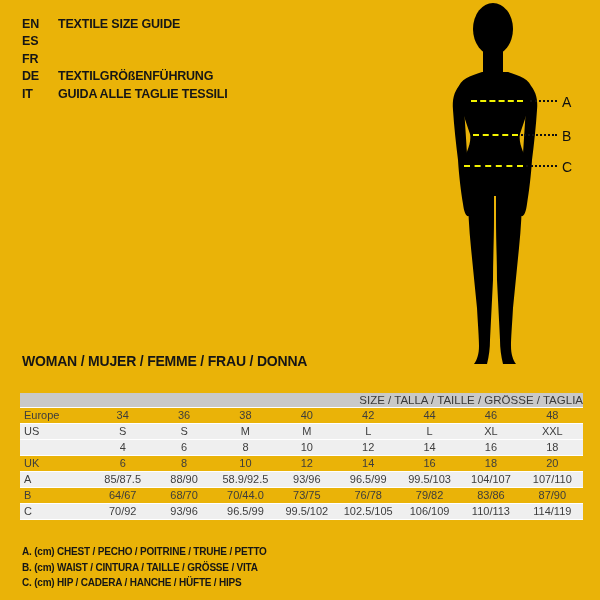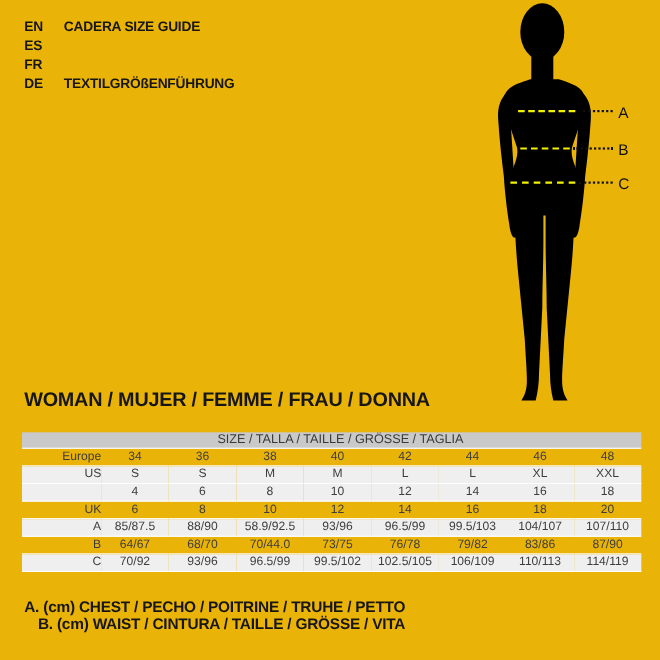--- a/index.html
+++ b/index.html
@@ -28,57 +28,61 @@
   .mA-y{left:471px;top:100px;width:52px;}
   .mA-d{left:530px;top:100px;width:27px;}
   .mA-l{left:562px;top:95px;}
   .mB-y{left:473px;top:134px;width:45px;}
   .mB-d{left:521px;top:134px;width:36px;}
   .mB-l{left:562px;top:129px;}
   .mC-y{left:464px;top:165px;width:59px;}
   .mC-d{left:526px;top:165px;width:31px;}
   .mC-l{left:562px;top:160px;}
   
-  .woman-title{position:absolute;left:22px;top:353px;font-size:18px;font-weight:bold;letter-spacing:-0.2px;}
+  .woman-title{position:absolute;left:22px;top:353px;font-size:14px;font-weight:bold;letter-spacing:-0.2px;}
   
   table.size-table{
     position:absolute;left:20px;top:393px;width:563px;
     border-collapse:separate;border-spacing:0;table-layout:fixed;
     font-size:11px;color:var(--table_ink);
   }
   .size-table td{height:15px;line-height:15px;padding:0;text-align:center;border-bottom:1px solid #fff;}
   .size-table td.thead{
-    background:var(--table_header_bg);text-align:center;padding-left:16px;
+    background:var(--table_header_bg);text-align:right;padding-left:16px;
     font-size:11.5px;height:14px;line-height:14px;color:#3a3a3a;margin-top:36px;
   }
-  .size-table td.row-label{text-align:right;padding-left:4px;}
+  .size-table td.row-label{text-align:left;padding-left:4px;}
   .size-table tr.shaded td{background:var(--row_shade_bg);}
   
   .legend{position:absolute;left:22px;top:544px;}
-  .legend-line{font-size:14px;font-weight:bold;line-height:15.5px;letter-spacing:-0.2px;text-align:right;}
+  .legend-line{font-size:10px;font-weight:bold;line-height:15.5px;letter-spacing:-0.2px;}
 </style>
 </head>
 <body>
 
 <div class="canvas">
 
   <div class="lang-block">
       <div class="lang-row">
         <span class="lang-code">EN</span>
-        <span class="lang-label">CADERA SIZE GUIDE</span>
+        <span class="lang-label">TEXTILE SIZE GUIDE</span>
       </div>
       <div class="lang-row">
         <span class="lang-code">ES</span>
       </div>
       <div class="lang-row">
         <span class="lang-code">FR</span>
       </div>
       <div class="lang-row">
         <span class="lang-code">DE</span>
         <span class="lang-label">TEXTILGRÖßENFÜHRUNG</span>
+      </div>
+      <div class="lang-row">
+        <span class="lang-code">IT</span>
+        <span class="lang-label">GUIDA ALLE TAGLIE TESSILI</span>
       </div>
     </div>
 
   <div class="figure">
     <svg width="94" height="364" viewBox="0 0 94 364">
       <g fill="var(--silhouette)">
         <ellipse cx="45" cy="27" rx="20" ry="26"></ellipse>
         <rect x="35" y="42" width="20" height="30"></rect>
         <path d="M34,70
           C22,74 12,77 10,87
@@ -227,15 +231,16 @@
           <td>106/109</td>
           <td>110/113</td>
           <td>114/119</td>
         </tr>
       </tbody>
   </table>
 
   <div class="legend">
       <div class="legend-line">A. (cm) CHEST / PECHO / POITRINE / TRUHE / PETTO</div>
       <div class="legend-line">B. (cm) WAIST / CINTURA / TAILLE / GRÖSSE / VITA</div>
+      <div class="legend-line">C. (cm) HIP / CADERA / HANCHE / HÜFTE / HIPS</div>
     </div>
 
 </div>
 
 </body></html>

